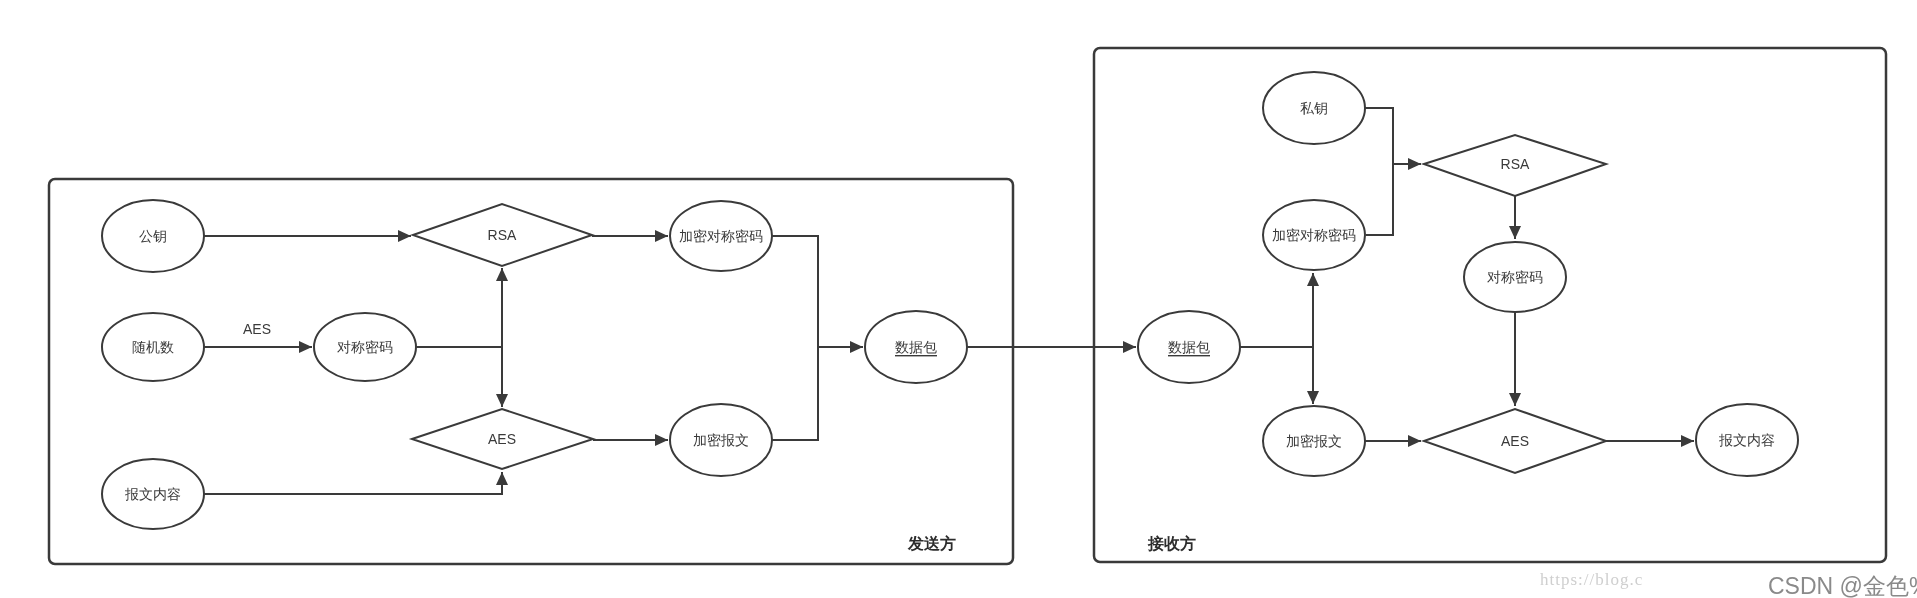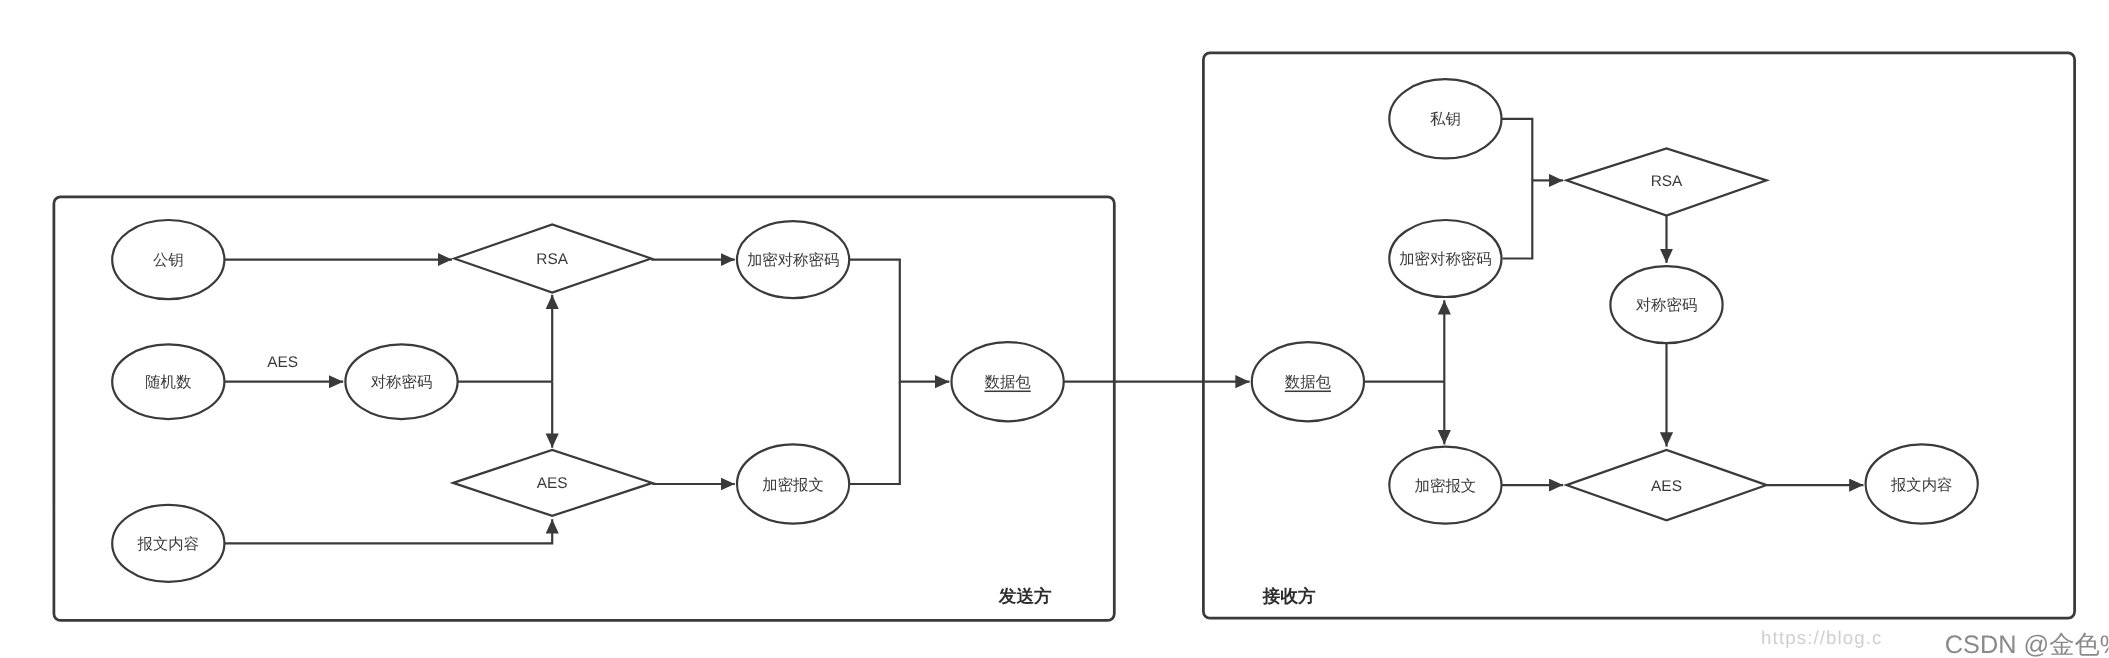--- a/index.html
+++ b/index.html
@@ -26,22 +26,22 @@
     font-family:"Liberation Sans","DejaVu Sans",sans-serif;
     fill:var(--text);
     font-size:14px;
     text-anchor:middle;
     dominant-baseline:central;
   }
   .boxlabel{font-weight:bold;font-size:16px;fill:#2d2d2d;}
   .underlined{text-decoration:underline;}
   .watermark{position:absolute;left:0;top:0;width:100%;height:100%;pointer-events:none;}
   .wm-url{
-    position:absolute;left:1601px;top:570px;
-    font-family:Liberation Sans, sans-serif;
+    position:absolute;left:1540px;top:570px;
+    font-family:Liberation Serif, serif;
     font-size:17px;letter-spacing:1px;
     color:var(--watermark-url);
     white-space:nowrap;
   }
   .wm-credit{
     position:absolute;left:1768px;top:571px;
     font-family:"Liberation Sans","DejaVu Sans",sans-serif;
     font-size:23px;
     color:var(--watermark-credit);
     white-space:nowrap;

